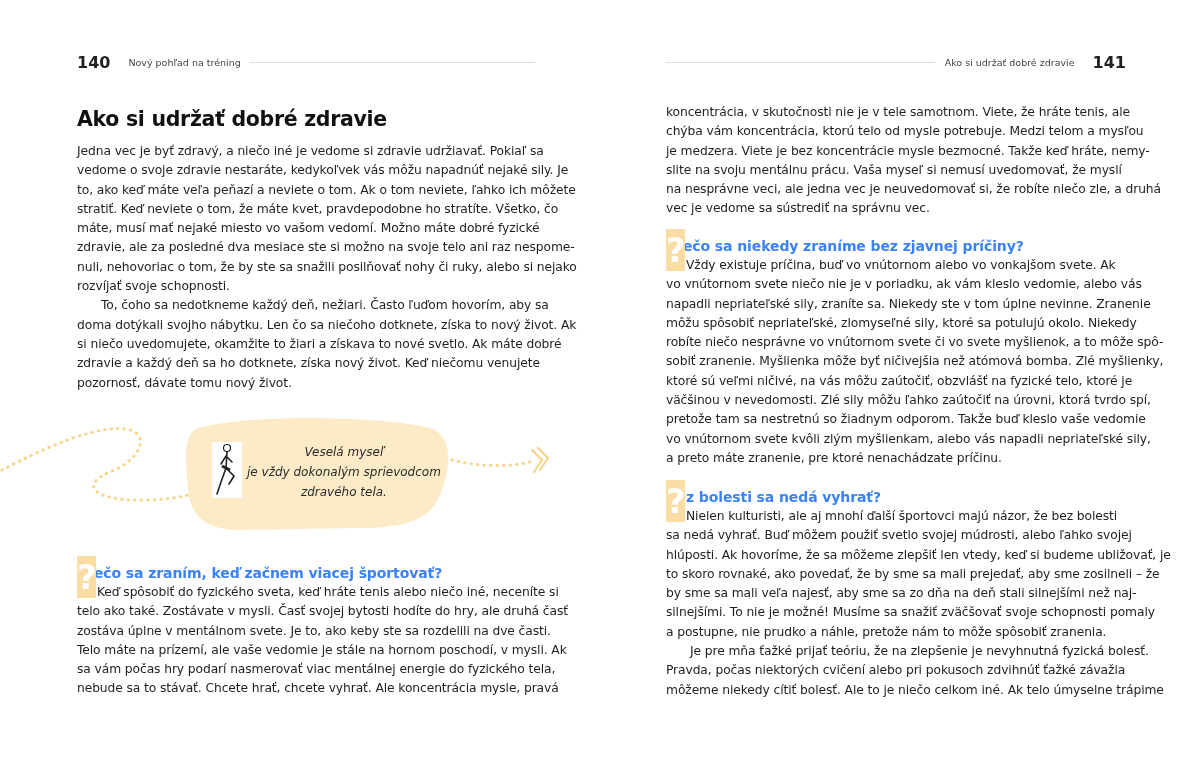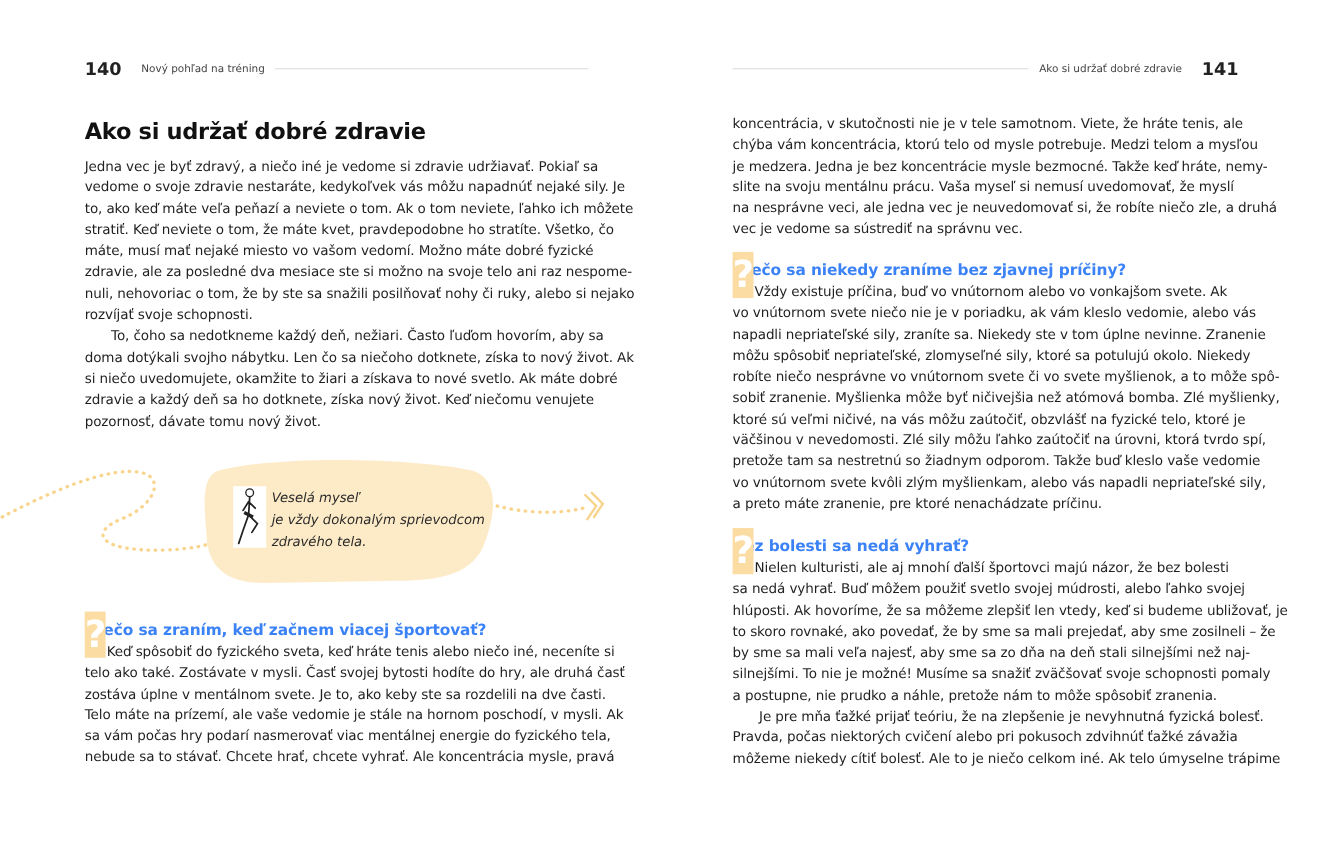--- a/index.html
+++ b/index.html
@@ -48,21 +48,21 @@
     }
     .q-title {
       font-size: 14px; font-weight: bold; color: #3b82f6; 
       white-space: nowrap; line-height: 20px; display: block;
     }
 
     .quote-wrap { position: absolute; left: 0; top: 410px; width: 600px; height: 130px; }
     .quote-text {
       position: absolute; left: 247px; top: 32px;
       font-family: "DejaVu Sans", sans-serif; font-style: italic;
-      font-size: 12px; line-height: 20px; color: #2a2a2a;
+      font-size: 12px; line-height: 20px; color: #2a2a2a; text-align: center;
     }
     .quote-fig {
       position: absolute; left: 212px; top: 32px; width: 30px; height: 56px;
       background: #ffffff;
     }
   </style>
 </head>
 <body>
 
 <div class="page page-left">
@@ -128,21 +128,21 @@
 <div class="page page-right">
   <div class="running-head">
     <span class="rule"></span>
     <span class="head-title">Ako si udržať dobré zdravie</span>
     <span class="page-num">141</span>
   </div>
 
   <div class="col" style="top:103px;">
     <span class="line">koncentrácia, v skutočnosti nie je v tele samotnom. Viete, že hráte tenis, ale</span>
     <span class="line">chýba vám koncentrácia, ktorú telo od mysle potrebuje. Medzi telom a mysľou</span>
-    <span class="line">je medzera. Jedna je bez koncentrácie mysle bezmocné. Takže keď hráte, nemy-</span>
+    <span class="line">je medzera. Viete je bez koncentrácie mysle bezmocné. Takže keď hráte, nemy-</span>
     <span class="line">slite na svoju mentálnu prácu. Vaša myseľ si nemusí uvedomovať, že myslí</span>
     <span class="line">na nesprávne veci, ale jedna vec je neuvedomovať si, že robíte niečo zle, a druhá</span>
     <span class="line">vec je vedome sa sústrediť na správnu vec.</span>
   </div>
 
   <div class="col" style="top:236px;">
     <div class="q-head">
       <span class="q-mark" style="top:-7px;">?</span>
       <span class="q-title">Prečo sa niekedy zraníme bez zjavnej príčiny?</span>
     </div>

